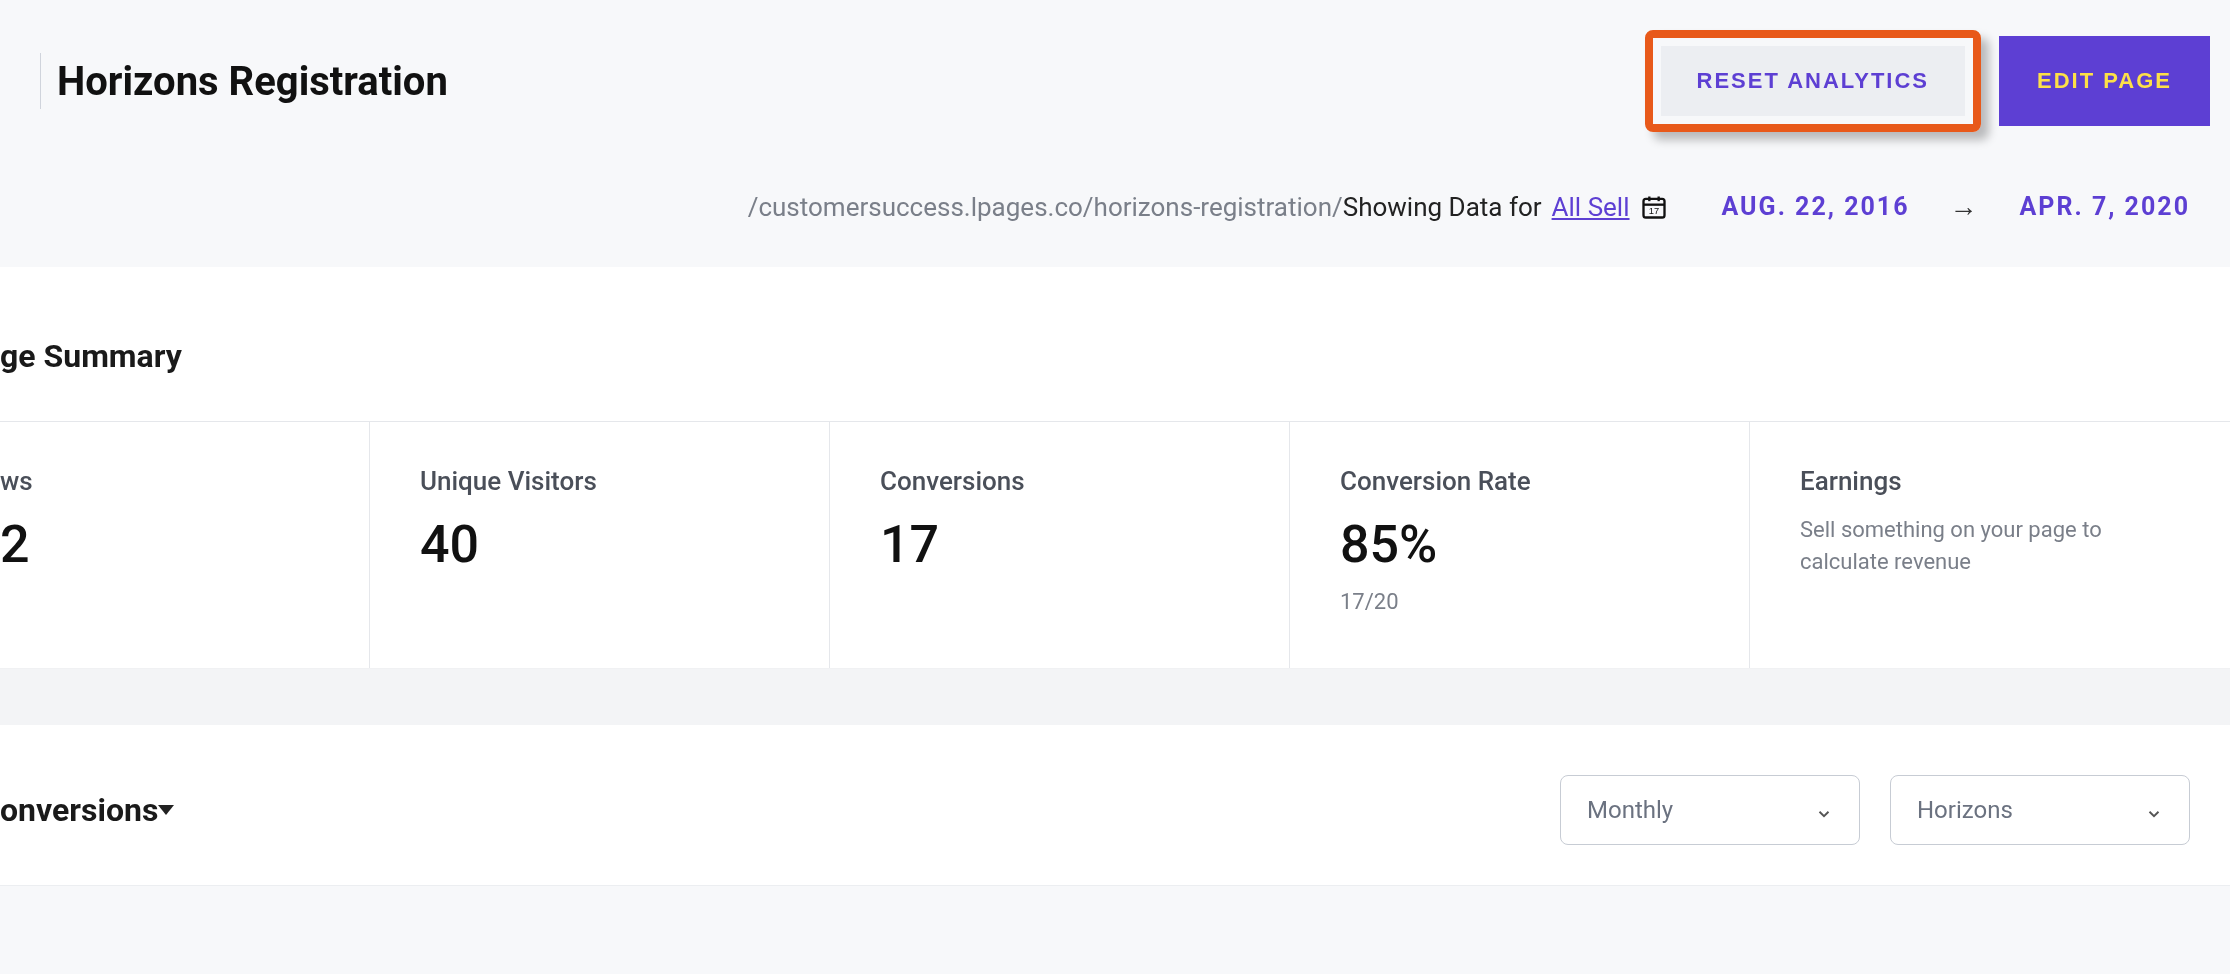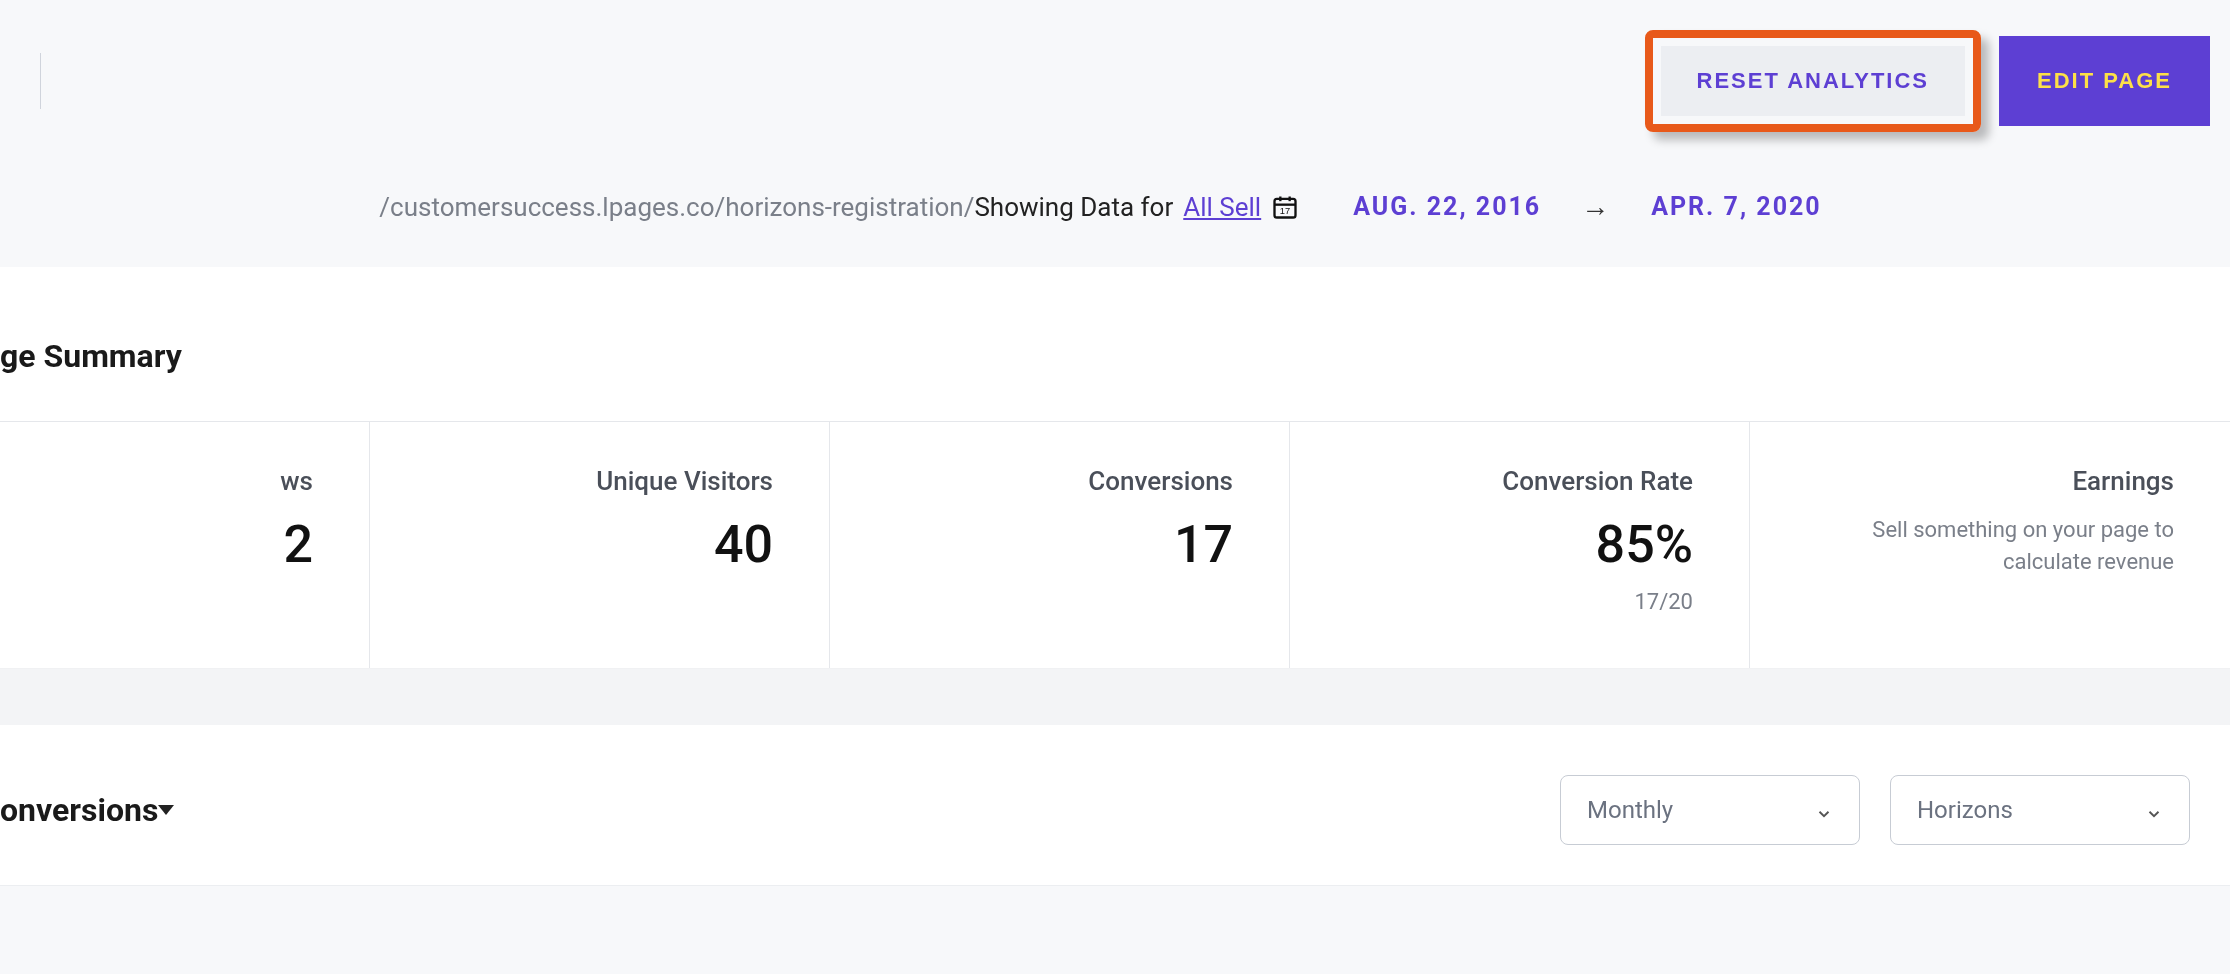--- a/index.html
+++ b/index.html
@@ -65,21 +65,21 @@
     font-weight: 700;
     letter-spacing: 2px;
     padding: 32px 38px;
     cursor: pointer;
     text-transform: uppercase;
   }
 
   .subheader-bar {
     display: flex;
     align-items: center;
-    justify-content: center;
+    justify-content: flex-end;
     padding: 28px 40px 44px 0;
     background: #f7f8fa;
     margin-left: 11px;
   }
   .url-text {
     font-size: 26px;
     color: #7a7f89;
   }
   .date-group {
     display: flex;
@@ -131,21 +131,20 @@
   .metrics-row {
     display: flex;
     border-top: 1px solid #e5e7eb;
     border-bottom: 1px solid #f0f1f3;
     background: #fff;
   }
   .metric-card {
     flex: 0 0 auto;
     border-right: 1px solid #e5e7eb;
     padding: 44px 56px 54px 50px;
-    text-align: right;
   }
   .metric-card.c0 { width: 370px; padding-left: 0; }
   .metric-card.c1 { width: 460px; }
   .metric-card.c2 { width: 460px; }
   .metric-card.c3 { width: 460px; }
   .metric-card.c4 { width: 480px; border-right: none; }
   .metric-label {
     font-size: 26px;
     color: #4a4f59;
     font-weight: 500;
@@ -217,20 +216,21 @@
     width: 18px; height: 18px;
     display: inline-block;
   }
 </style>
 </head>
 <body>
 
 <div class="header-bar">
   <div class="title-wrap">
     <div class="title-divider"></div>
+    <h1 class="page-title">Horizons Registration</h1>
   </div>
   <div class="header-actions">
     <div class="highlight-box">
       <button class="btn-reset">RESET ANALYTICS</button>
     </div>
     <button class="btn-edit">EDIT PAGE</button>
   </div>
 </div>
 
 <div class="subheader-bar">

